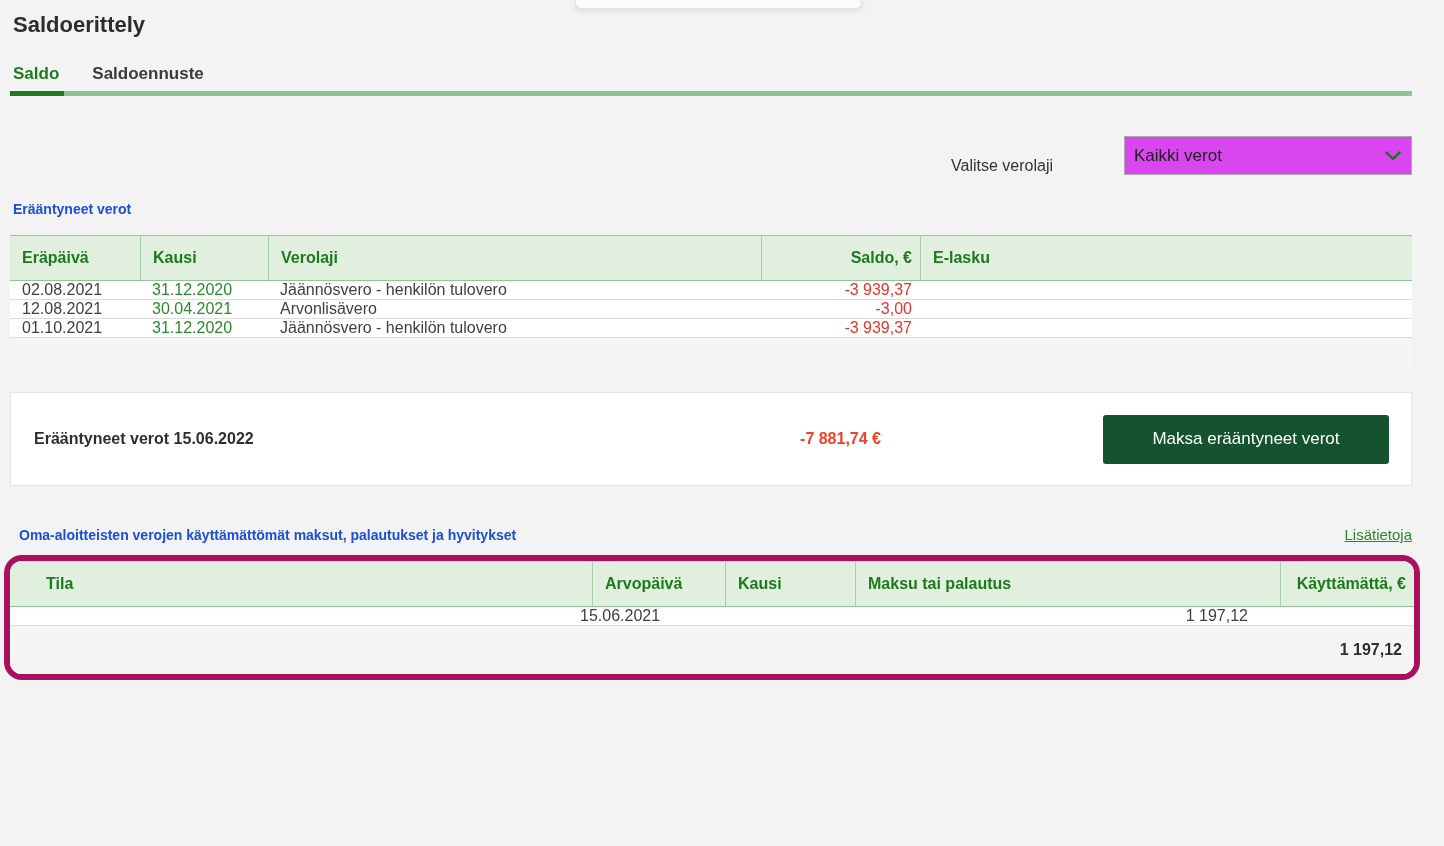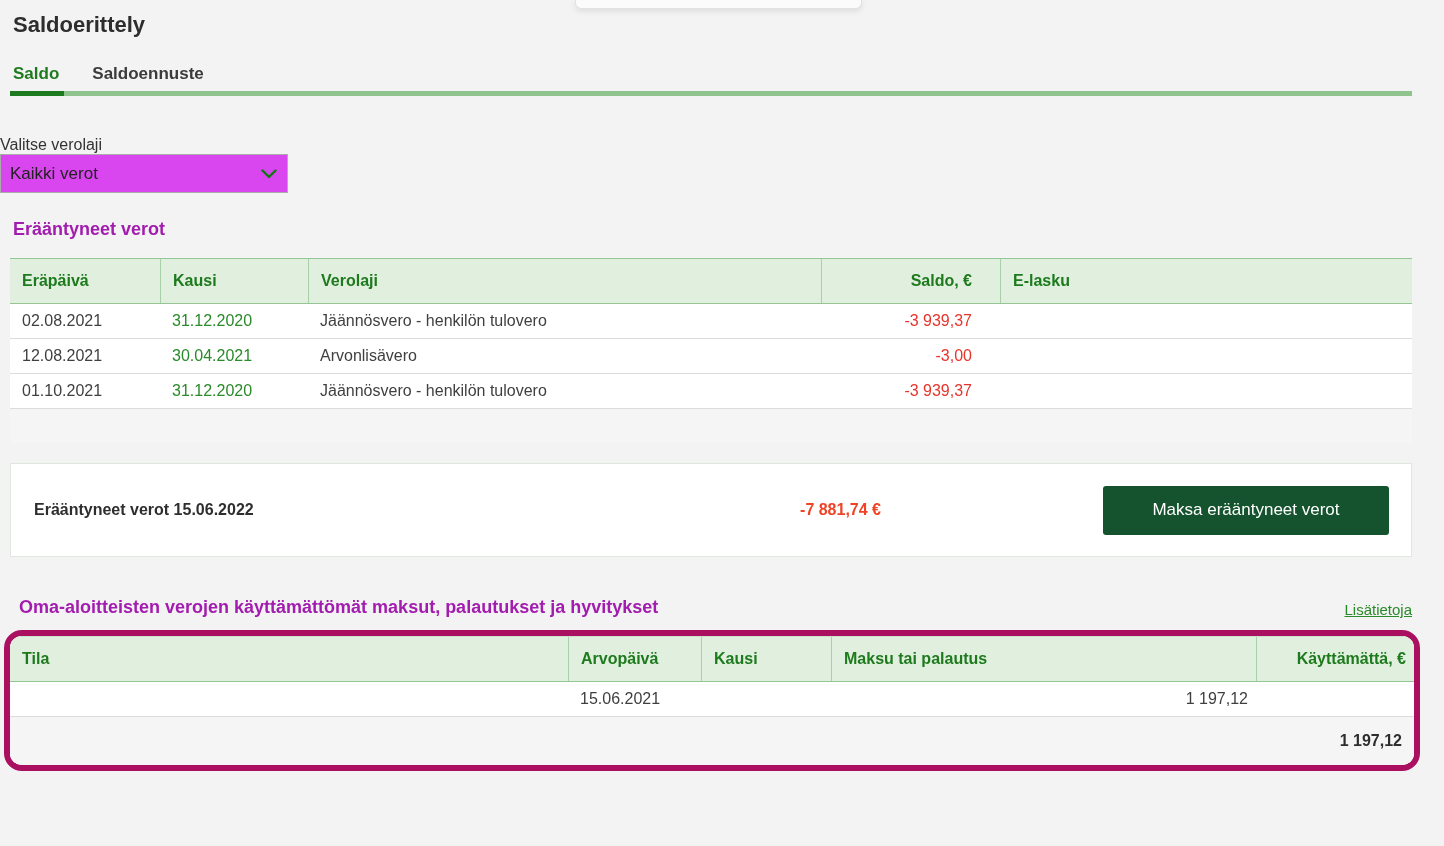--- a/index.html
+++ b/index.html
@@ -25,47 +25,47 @@
   .tab{font-size:17px;font-weight:600;color:#3b3b3b;padding:0 3px;margin-right:27px;cursor:pointer;}
   .tab.active{color:#1e7a1e;}
   .tab-underline{
     margin:7px 32px 0 10px;height:5px;background:#8fc48f;position:relative;
   }
   .tab-underline .active-seg{
     position:absolute;left:0;top:0;height:5px;width:54px;background:#1e7a1e;
   }
   
   .filter-row{
-    margin:40px 32px 0 0;display:flex;justify-content:flex-end;align-items:flex-start;flex-direction:column;
+    margin:40px 32px 0 0;display:flex;justify-content:flex-end;align-items:flex-end;
   }
   .filter-label{font-size:16px;color:#333;margin-right:71px;}
   .select{
     width:288px;height:39px;background:#d946ef;border:1px solid #ababab;
     display:flex;align-items:center;box-sizing:border-box;cursor:pointer;
   }
   .select .sel-text{flex:1;font-size:17px;color:#222;padding-left:9px;}
   .select .chev{margin-right:10px;display:flex;align-items:center;}
   
   .section-heading{
-    margin:26px 0 0 13px;font-size:18px;font-weight:600;color:#a21caf;
+    margin:26px 0 0 13px;font-size:14px;font-weight:600;color:#1d4ed8;
   }
   
   .tbl{margin:18px 32px 0 10px;background:#fff;}
-  .t1-row{display:grid;grid-template-columns:130px 128px 493px 159px 1fr;gap:20px;}
+  .t1-row{display:grid;grid-template-columns:130px 128px 493px 159px 1fr;}
   .t2-row{display:grid;grid-template-columns:558px 133px 130px 425px 1fr;}
   .th-row{
     background:#e1efdf;border-top:1px solid #94c594;border-bottom:1px solid #94c594;
   }
   .th{
     font-size:16px;font-weight:700;color:#1d7a1d;
     padding:13px 12px;box-sizing:border-box;
   }
   .th + .th{border-left:1px solid #a9cfa9;}
   .td{
-    font-size:16px;color:#3f3f3f;padding:8px 12px;box-sizing:border-box;
+    font-size:16px;color:#3f3f3f;padding:0 12px;box-sizing:border-box;
     white-space:nowrap;overflow:hidden;
   }
   .body-row{border-bottom:1px solid #dcdcdc;background:#fff;}
   .num{text-align:right;padding-right:8px;}
   .red{color:#e5352c;}
   .green-link{color:#2a8a2a;cursor:pointer;}
   .total-row{background:#f5f5f5;}
   .total-row .td{font-weight:700;color:#2e2e2e;padding:17px 12px;}
   
   .summary-card{
@@ -85,21 +85,21 @@
     margin:40px 32px 0 19px;display:flex;align-items:flex-end;justify-content:space-between;
   }
   .heading2-row .section-heading{margin:0;}
   .more-link{font-size:15px;color:#2a8a2a;text-decoration:underline;cursor:pointer;}
   
   .highlight-wrap{
     margin:12px 24px 0 4px;border:6px solid #ab0f5f;border-radius:18px;
     background:#fff;overflow:hidden;
   }
   .highlight-wrap .tbl{margin:0;}
-  .highlight-wrap .th-row{border-top:1px solid #c9e2c9;}
+  .highlight-wrap .th-row{border-top:1px solid #c9e2c9;padding-left:24px;}
   .t2-total .td{padding:15px 12px;}
 </style>
 </head>
 <body>
 
 <div class="top-remnant"></div>
 
 <h1 class="page-title">Saldoerittely</h1>
 
 <div class="tabs">

